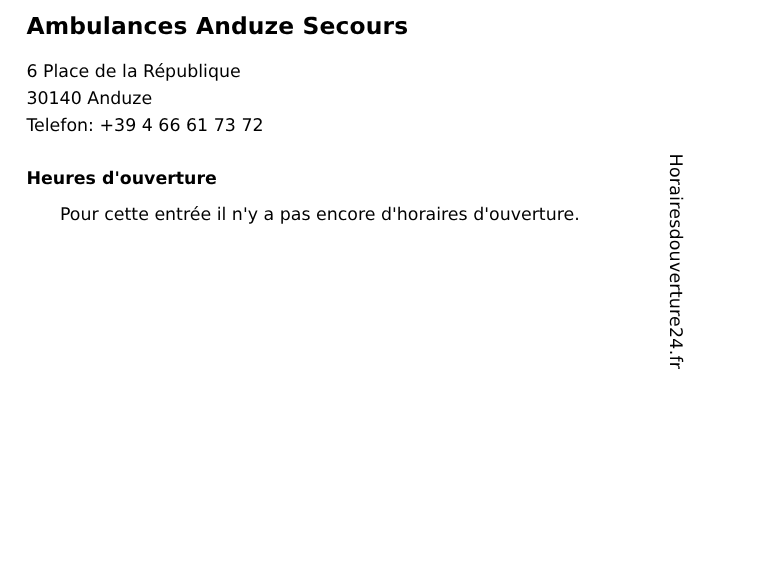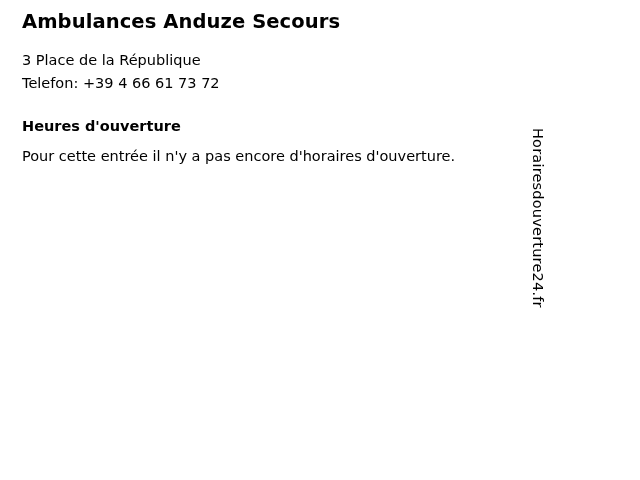--- a/index.html
+++ b/index.html
@@ -14,20 +14,21 @@
     font-family: "DejaVu Sans", sans-serif;
     color: #000000;
     overflow: hidden;
   }
   .page {
     position: absolute;
     top: 0;
     left: 0;
     width: 552px;
     height: 480px;
+    padding-left: 24px;
   }
   .content {
     position: absolute;
     left: 22px;
     top: 10px;
     width: 560px;
   }
   .business-title {
     font-size: 19.5px;
     font-weight: bold;
@@ -43,20 +44,21 @@
     white-space: nowrap;
   }
   .section-heading {
     font-size: 14.5px;
     font-weight: bold;
     margin-top: 24px;
   }
   .hours-note {
     font-size: 14.5px;
     line-height: 1.5;
+    margin-left: 28px;
   }
   .vertical-brand {
     position: absolute;
     right: 6px;
     top: 128px;
     font-size: 14.5px;
     color: #000000;
     writing-mode: vertical-rl;
     text-orientation: mixed;
     white-space: nowrap;
@@ -66,21 +68,22 @@
 </head>
 <body>
 
 <div class="page">
 
   <div class="content">
 
     <h1 class="business-title">Ambulances Anduze Secours</h1>
 
     <div class="address-block">
-      <div>3 Place de la République</div>
+      <div>6 Place de la République</div>
+      <div>30140 Anduze</div>
       <div>Telefon: +39 4 66 61 73 72</div>
     </div>
 
     <h2 class="section-heading">Heures d'ouverture</h2>
 
     <div class="hours-note">Pour cette entrée il n'y a pas encore d'horaires d'ouverture.</div>
   </div>
 
   <div class="vertical-brand">Horairesdouverture24.fr</div>
 

